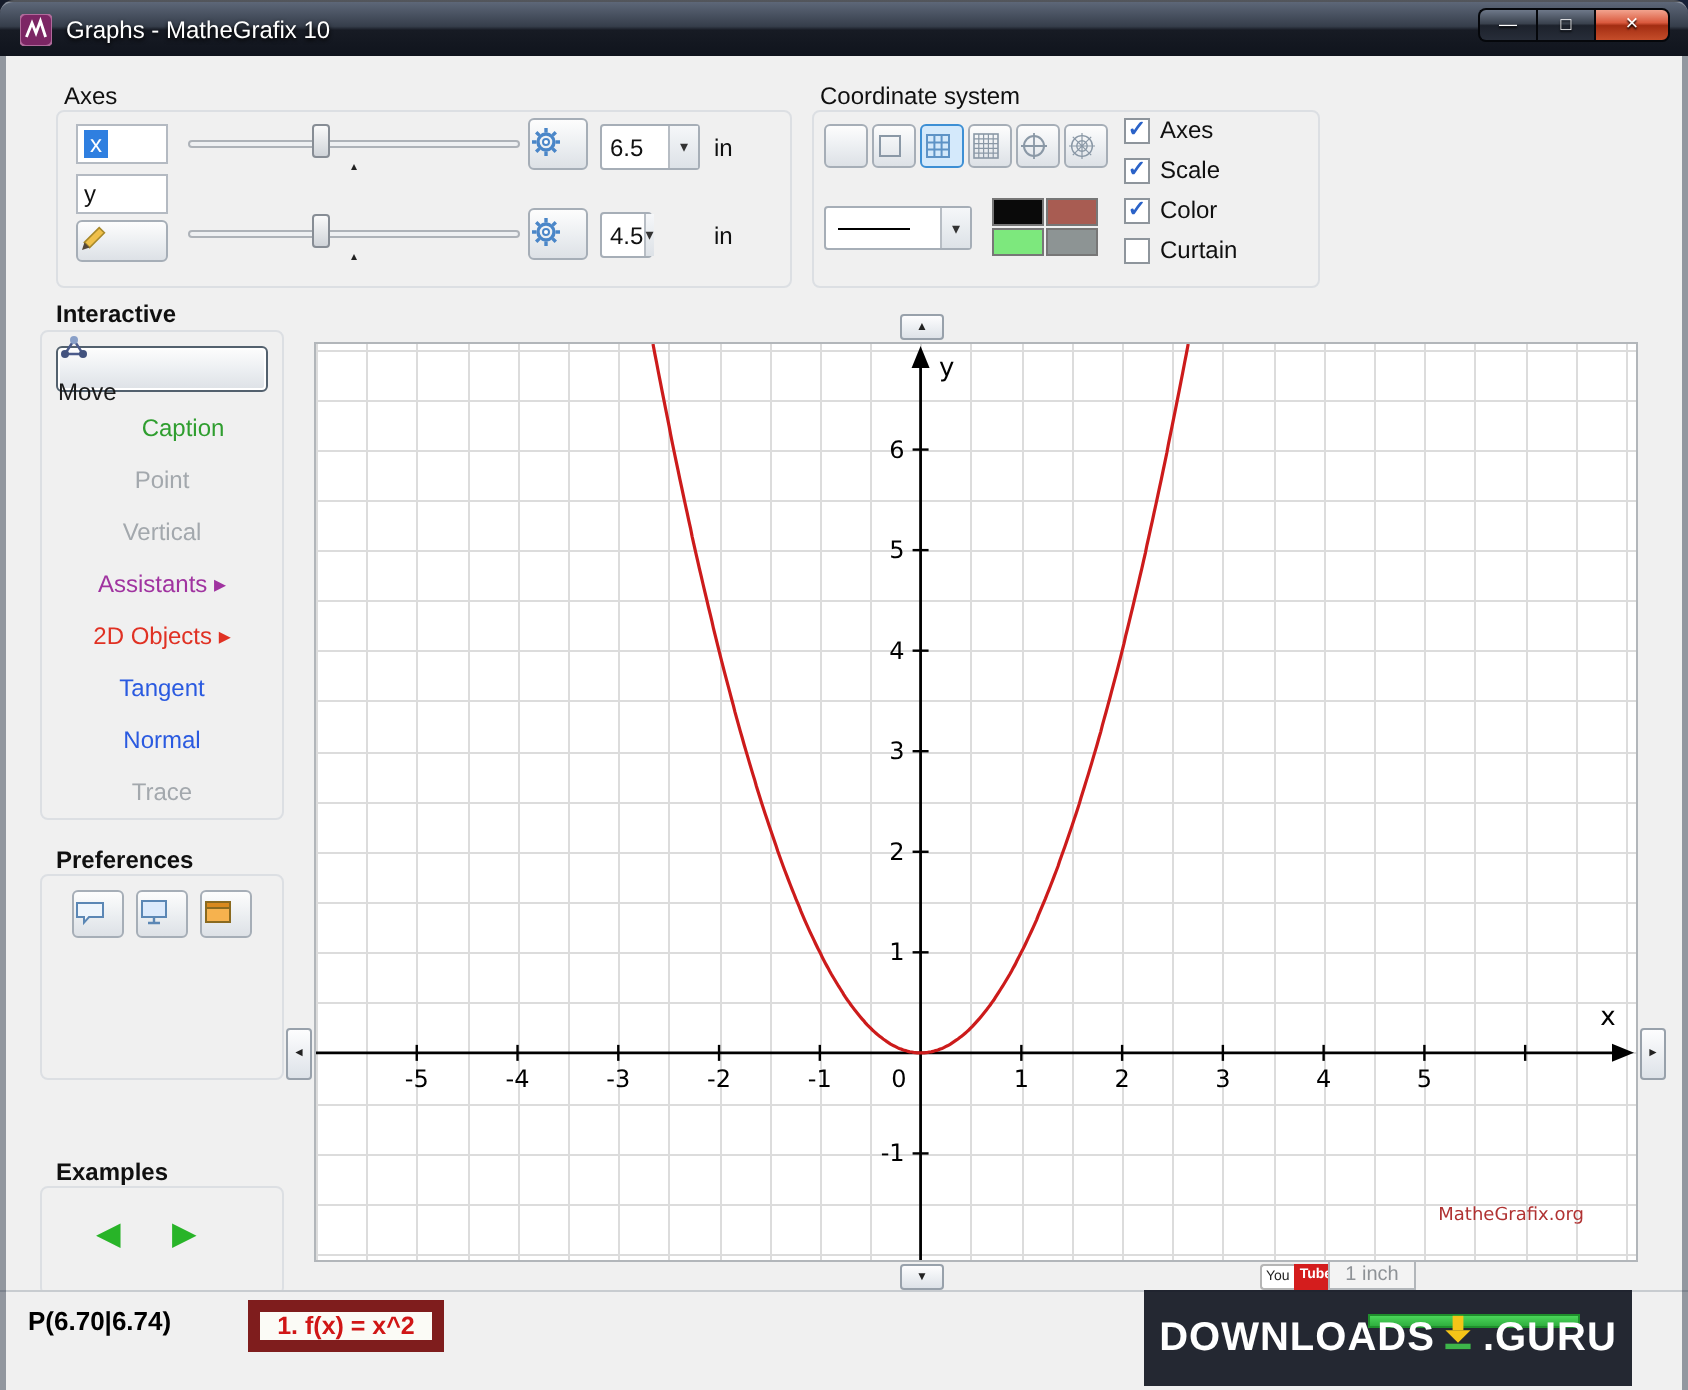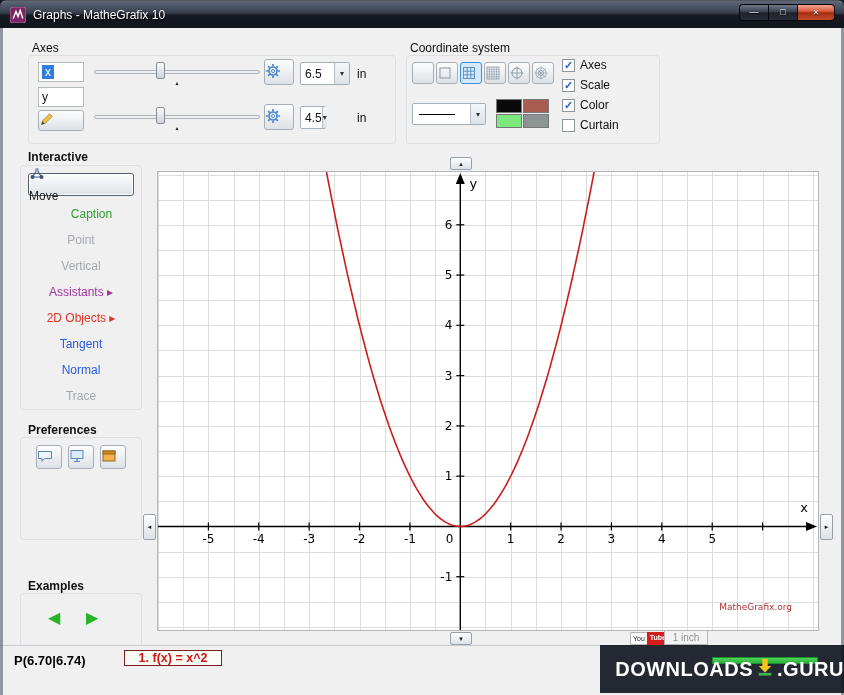--- a/index.html
+++ b/index.html
@@ -63,31 +63,31 @@
   .int-item{height:26px;display:flex;align-items:center;justify-content:center;font-size:12px;cursor:default;}
   .movebtn{left:28px;top:173px;width:106px;height:23px;border:1px solid #53616e;box-shadow:inset 0 0 0 1px #fff;gap:6px;font-size:12px;color:#1a1a1a;}
   
   .graphwrap{position:absolute;left:157px;top:171px;width:662px;height:460px;background:#fff;border:1px solid #b2b6ba;}
   .graph-svg text{font-family:"DejaVu Sans",sans-serif;}
   .scrollbtn{position:absolute;background:linear-gradient(#fdfdfe,#dde2e8);border:1px solid #98a1ab;border-radius:2px;
     display:flex;align-items:center;justify-content:center;font-size:6px;color:#222;line-height:1;}
   
   .statusbar{position:absolute;left:0;top:645px;width:844px;height:50px;background:#f0f0f0;border-top:1px solid #c8ccd0;}
   .coord{position:absolute;left:14px;top:7px;font-size:13px;font-weight:bold;color:#000;}
-  .fcell{position:absolute;left:124px;top:4px;width:98px;height:16px;border:1px solid #7f1d1d;background:#fbfbf6;
+  .fcell{position:absolute;left:124px;top:4px;width:98px;height:26px;border:6px solid #7f1d1d;background:#fbfbf6;
     display:flex;align-items:center;justify-content:center;font-size:12.5px;font-weight:bold;color:#d01616;}
   
   .ytbadge{position:absolute;left:630px;top:632px;display:flex;font-size:7px;line-height:1;z-index:7;}
   .ytyou{background:#fff;color:#222;border:1px solid #b5b5b5;border-right:none;border-radius:2px 0 0 2px;padding:2px 2px;}
   .yttube{background:#d41d1d;color:#fff;font-weight:bold;border-radius:0 2px 2px 0;padding:2px 3px;}
   .inchbox{position:absolute;left:664px;top:630px;width:44px;height:15px;border:1px solid #b2b6ba;background:#f3f3f3;
     color:#8e9296;font-size:10px;display:flex;align-items:center;justify-content:center;z-index:7;}
   
-  .banner{position:absolute;left:600px;top:645px;width:244px;height:48px;background:rgba(13,18,29,.9);z-index:40;
-    display:flex;align-items:center;justify-content:flex-end;}
+  .banner{position:absolute;left:572px;top:645px;width:244px;height:48px;background:rgba(13,18,29,.9);z-index:40;
+    display:flex;align-items:center;justify-content:center;}
   .stripe{position:absolute;left:112px;top:12px;width:106px;height:7px;background:linear-gradient(#4bd65a,#2fae3e);border:1px solid #1f8f2c;z-index:1;}
   .btext{position:relative;z-index:2;display:flex;align-items:center;gap:3px;color:#fff;font-weight:bold;font-size:20px;letter-spacing:.5px;}
 </style>
 </head>
 <body>
 
 <div class="screen">
 
   <div class="titlebar">
     <span class="app-icon">

